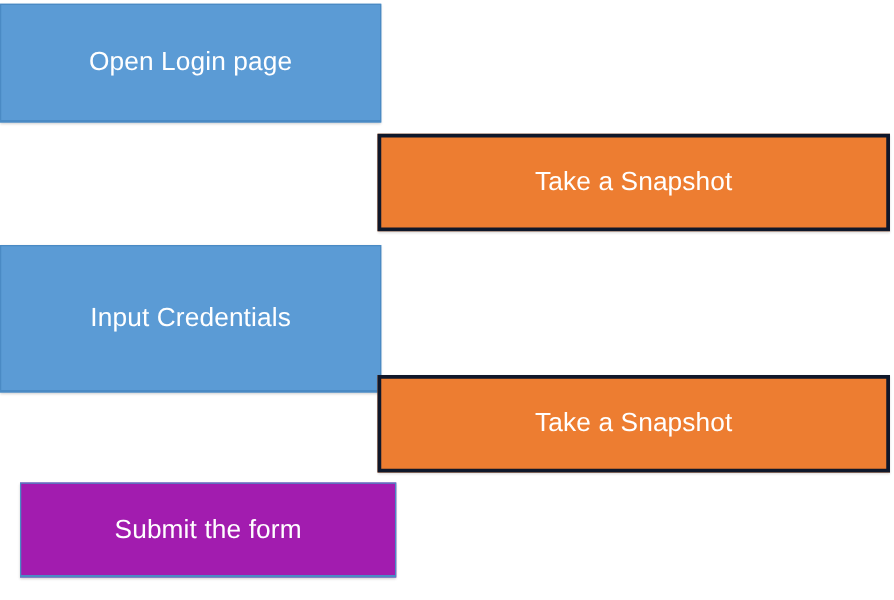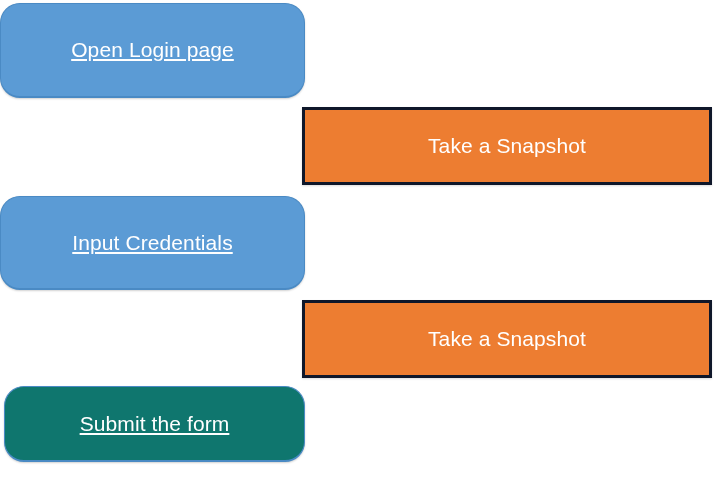--- a/index.html
+++ b/index.html
@@ -28,25 +28,24 @@
     font-size: 21px;
     font-weight: 400;
     letter-spacing: 0.1px;
     line-height: 1.2;
     text-align: center;
     white-space: nowrap;
     user-select: none;
   }
   .node.step {
     background: #5B9BD5;
-    border-radius: 20px;
+    border-radius: 0;
     border: 1px solid #4A8AC4;
     border-bottom: 2px solid #4A8AC4;
     box-shadow: 0 1px 2px rgba(0,0,0,0.18);
-    text-decoration: underline;
   }
   .node.snapshot {
     background: #ED7D31;
     border: 3px solid #0f172a;
     border-radius: 0;
     box-shadow: 0 1px 2px rgba(0,0,0,0.14);
   }
   .node-label {
     display: block;
     pointer-events: none;
@@ -58,25 +57,25 @@
 <div id="canvas" style="width: 715px; height: 480px; background: rgb(255, 255, 255);">
 
   <div class="node step" style="left: 0px; top: 3px; width: 305px; height: 95px; background: rgb(91, 155, 213);">
     <span class="node-label">Open Login page</span>
   </div>
 
   <div class="node snapshot" style="left: 302px; top: 107px; width: 410px; height: 78px; background: rgb(237, 125, 49);">
     <span class="node-label">Take a Snapshot</span>
   </div>
 
-  <div class="node step" style="left: 0px; top: 196px; width: 305px; height: 94px; background: rgb(91, 155, 213); align-items: center;">
+  <div class="node step" style="left: 0px; top: 196px; width: 305px; height: 118px; background: rgb(91, 155, 213); align-items: center;">
     <span class="node-label">Input Credentials</span>
   </div>
 
   <div class="node snapshot" style="left: 302px; top: 300px; width: 410px; height: 78px; background: rgb(237, 125, 49);">
     <span class="node-label">Take a Snapshot</span>
   </div>
 
-  <div class="node step" style="left: 4px; top: 386px; width: 301px; height: 76px; background: #0f766e;">
+  <div class="node step" style="left: 16px; top: 386px; width: 301px; height: 76px; background: #a21caf;">
     <span class="node-label">Submit the form</span>
   </div>
 
 </div>
 
 </body></html>

